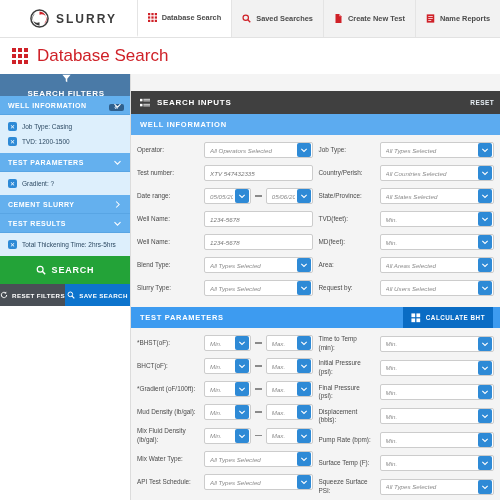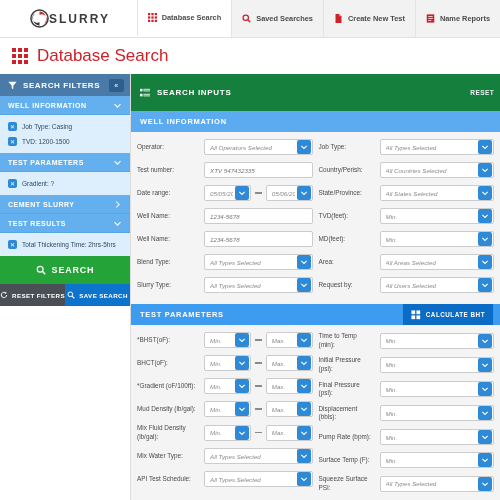--- a/index.html
+++ b/index.html
@@ -13,21 +13,21 @@
   
   .topbar {
     height: 38px; width: 500px;
     background: #ffffff;
     border-bottom: 1px solid #e2e2e2;
     display: flex; align-items: stretch;
     position: relative;
   }
   .logo-wrap {
     display: flex; align-items: center;
-    padding-left: 30px; 
+    padding-left: 30px; gap: 7px;
   }
   .logo-mark { width: 19px; height: 19px; flex: 0 0 19px; }
   .logo-text {
     font-size: 12px; font-weight: bold; letter-spacing: 2px;
     color: #3b3b3b;
   }
   .nav-tabs {
     margin-left: auto;
     display: flex; align-items: stretch;
   }
@@ -57,21 +57,21 @@
 
   
   .body-split { display: flex; width: 500px; height: 426px; }
 
   
   .sidebar { width: 130px; flex: 0 0 130px; background: #ffffff; }
   .sb-head {
     height: 22px; background: #4a7aa7;
     display: flex; align-items: center; gap: 6px;
     padding: 0 6px 0 8px;
-    color: #ffffff; font-size: 8px; font-weight: bold; letter-spacing: .6px;
+    color: #ffffff; font-size: 8px; font-weight: bold; letter-spacing: .6px; flex-direction: column;
   }
   .sb-head .funnel { width: 9px; height: 9px; flex: 0 0 9px; }
   .collapse-btn {
     margin-left: auto; width: 15px; height: 13px;
     background: #2f5f8c; border-radius: 2px;
     display: flex; align-items: center; justify-content: center;
     color: #cfe2f3; font-size: 7px; cursor: pointer;
   }
   .sb-group {
     height: 19px; background: #64b0ee;
@@ -112,24 +112,24 @@
   .sb-act .ic { width: 8px; height: 8px; flex: 0 0 8px; }
   .sb-filler { background: #ffffff; height: 100px; }
 
   
   .main {
     flex: 1; background: #f4f4f4;
     border-left: 1px solid #dcdcdc;
     overflow: hidden;
   }
   .main-head {
-    height: 37px; background: #15803d;
+    height: 23px; background: #404040;
     display: flex; align-items: center; gap: 7px;
     padding: 0 6px 0 9px;
-    color: #ffffff; font-size: 8px; font-weight: bold; letter-spacing: .7px;
+    color: #ffffff; font-size: 8px; font-weight: bold; letter-spacing: .7px; margin-top: 17px;
   }
   .main-head .lst { width: 10px; height: 10px; flex: 0 0 10px; }
   .main-head .reset-link {
     margin-left: auto; font-size: 6.5px; font-weight: bold;
     color: #e7eef4; letter-spacing: .4px; cursor: pointer;
     white-space: nowrap;
   }
   .sec-head {
     height: 21px; background: #5cabf0;
     display: flex; align-items: center;

